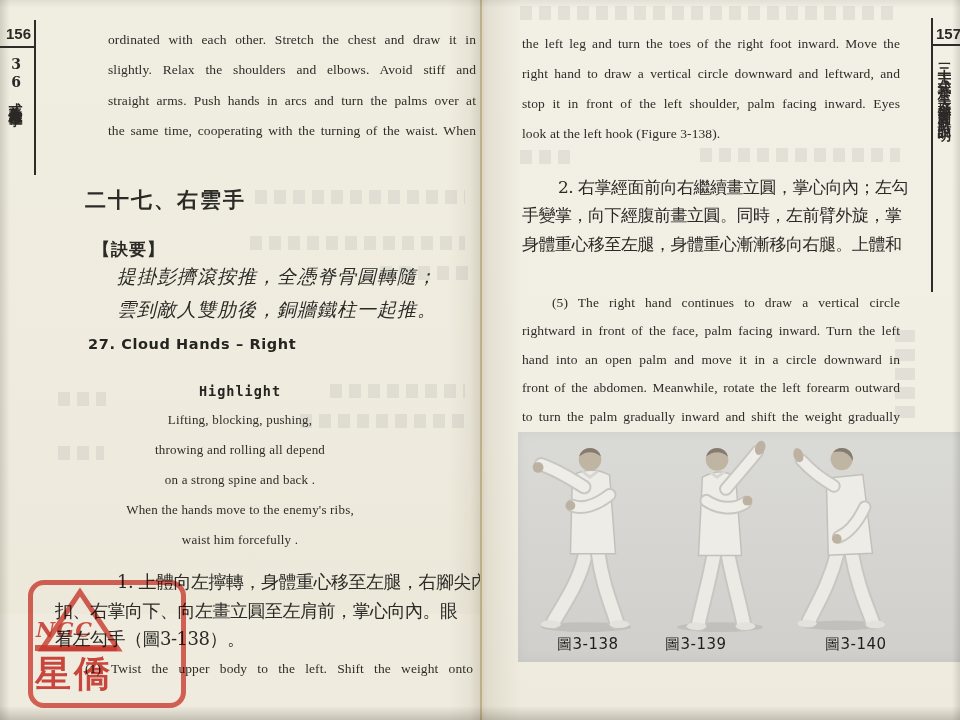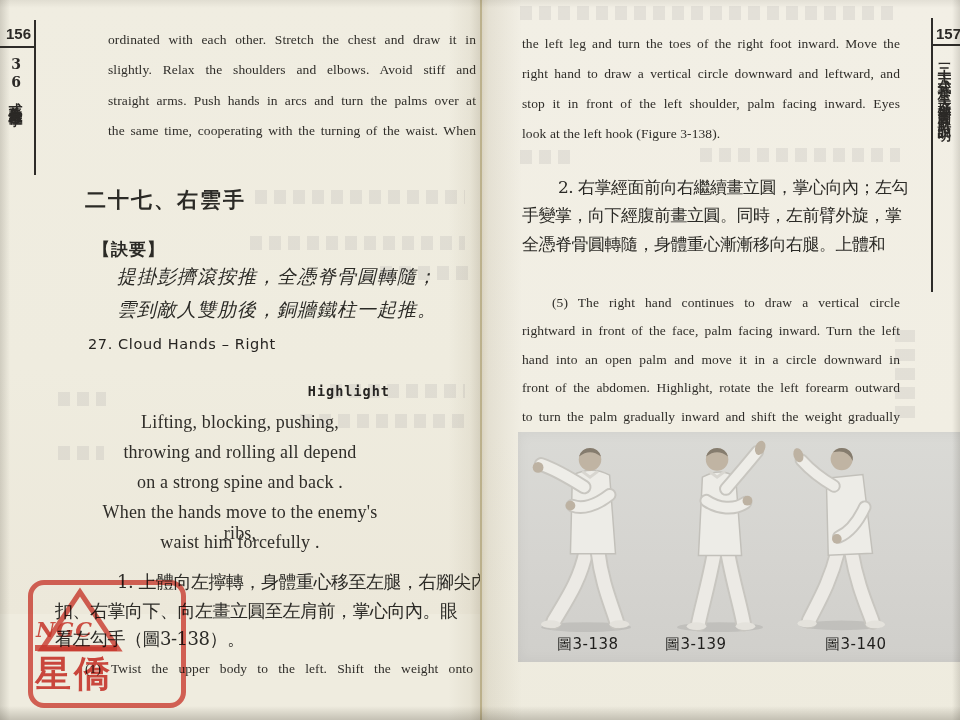--- a/index.html
+++ b/index.html
@@ -34,22 +34,22 @@
   .jl{text-align:justify;text-align-last:justify;}
   .zh{font-family:"DejaVu Serif",serif;color:#2b2a26;white-space:nowrap;}
   .zh-body{font-size:18px;letter-spacing:-0.5px;}
   .zh-body-r{font-size:17px;letter-spacing:-0.5px;}
   .h-zh{font-size:21px;font-weight:bold;letter-spacing:2px;}
   .tips{font-size:17px;font-weight:bold;letter-spacing:1px;}
   .verse{font-size:19px;font-style:italic;letter-spacing:1px;}
   .h-en{font-family:"DejaVu Sans","Liberation Sans",sans-serif;font-size:14.5px;
         letter-spacing:0.6px;color:#262421;}
   .hl-title{font-family:"DejaVu Sans Mono","Liberation Mono",monospace;font-weight:bold;
-        font-size:13.5px;letter-spacing:1px;color:#262421;text-align:right;}
-  .poem{font-size:18px;letter-spacing:0.2px;text-align:center;color:#2f2d29;}
+        font-size:13.5px;letter-spacing:1px;color:#262421;text-align:center;}
+  .poem{font-size:13px;letter-spacing:0.2px;text-align:center;color:#2f2d29;}
   
   #photo{left:518px;top:432px;width:482px;height:230px;
     background:linear-gradient(180deg,#dadad6 0%,#d5d4d0 55%,#d0cfcb 100%);
     box-shadow:inset 0 0 14px rgba(0,0,0,0.05);text-align:center;}
   .cap{position:absolute;top:203px;font-family:"DejaVu Sans","Liberation Sans",sans-serif;
     font-size:15px;color:#1f1e1c;letter-spacing:0.5px;}
   .fig{position:absolute;top:6px;}
   
   #stamp{left:28px;top:580px;width:100px;height:118px;border:5px solid rgba(214,60,50,0.78);
     border-radius:16px;mix-blend-mode:multiply;pointer-events:none;padding-left:48px;}
@@ -81,21 +81,21 @@
     <div class="abs en jl" style="left:108px;top:60px;width:368px;">slightly. Relax the shoulders and elbows. Avoid stiff and</div>
     <div class="abs en jl" style="left:108px;top:91px;width:368px;">straight arms. Push hands in arcs and turn the palms over at</div>
     <div class="abs en jl" style="left:108px;top:121px;width:368px;">the same time, cooperating with the turning of the waist. When</div>
 
     <div class="abs zh h-zh" style="left:85px;top:186px;">二十七、右雲手</div>
 
     <div class="abs zh tips" style="left:93px;top:238px;">【訣要】</div>
     <div class="abs zh verse" style="left:117px;top:264px;">提掛彭擠滾按推，全憑脊骨圓轉隨；</div>
     <div class="abs zh verse" style="left:117px;top:297px;">雲到敵人雙肋後，銅牆鐵柱一起推。</div>
 
-    <div class="abs h-en" style="left:88px;top:336px;">27. Cloud Hands – Right</div>
+    <div class="abs h-en" style="left:88px;top:336px;font-weight:bold;">27. Cloud Hands – Right</div>
 
     <div class="abs hl-title" style="left:90px;top:383px;width:300px;">Highlight</div>
     <div class="abs poem" style="left:90px;top:412px;width:300px;">Lifting, blocking, pushing,</div>
     <div class="abs poem" style="left:90px;top:442px;width:300px;">throwing and rolling all depend</div>
     <div class="abs poem" style="left:90px;top:472px;width:300px;">on a strong spine and back .</div>
     <div class="abs poem" style="left:90px;top:502px;width:300px;">When the hands move to the enemy's ribs,</div>
     <div class="abs poem" style="left:90px;top:532px;width:300px;">waist him forcefully .</div>
 
     <div class="abs zh zh-body" style="left:117px;top:570px;">1. 上體向左擰轉，身體重心移至左腿，右腳尖內</div>
     <div class="abs zh zh-body" style="left:55px;top:599px;">扣、右掌向下、向左畫立圓至左肩前，掌心向內。眼</div>
@@ -119,26 +119,26 @@
     <div class="abs rule" style="left:451px;top:18px;width:2px;height:274px;"></div>
     <div class="abs vtitle" style="left:456px;top:52px;height:242px;font-size:13.5px;letter-spacing:5.5px;">三十六式養生太極拳圖解說明</div>
 
     <div class="abs en jl" style="left:42px;top:34px;width:378px;">the left leg and turn the toes of the right foot inward. Move the</div>
     <div class="abs en jl" style="left:42px;top:64px;width:378px;">right hand to draw a vertical circle downward and leftward, and</div>
     <div class="abs en jl" style="left:42px;top:94px;width:378px;">stop it in front of the left shoulder, palm facing inward. Eyes</div>
     <div class="abs en" style="left:42px;top:124px;width:378px;">look at the left hook (Figure 3-138).</div>
 
     <div class="abs zh zh-body-r" style="left:78px;top:176px;">2. 右掌經面前向右繼續畫立圓，掌心向內；左勾</div>
     <div class="abs zh zh-body-r" style="left:42px;top:204px;">手變掌，向下經腹前畫立圓。同時，左前臂外旋，掌</div>
-    <div class="abs zh zh-body-r" style="left:42px;top:233px;">全憑脊骨圓轉隨，身體重心漸漸移向右腿。上體和</div>
+    <div class="abs zh zh-body-r" style="left:42px;top:233px;">身體重心移至左腿，身體重心漸漸移向右腿。上體和</div>
 
     <div class="abs en jl" style="left:42px;top:293px;width:378px;padding-left:30px;box-sizing:border-box;">(5) The right hand continues to draw a vertical circle</div>
     <div class="abs en jl" style="left:42px;top:321px;width:378px;">rightward in front of the face, palm facing inward. Turn the left</div>
     <div class="abs en jl" style="left:42px;top:350px;width:378px;">hand into an open palm and move it in a circle downward in</div>
-    <div class="abs en jl" style="left:42px;top:378px;width:378px;">front of the abdomen. Highlight, rotate the left forearm outward</div>
+    <div class="abs en jl" style="left:42px;top:378px;width:378px;">front of the abdomen. Meanwhile, rotate the left forearm outward</div>
     <div class="abs en jl" style="left:42px;top:407px;width:378px;">to turn the palm gradually inward and shift the weight gradually</div>
 
     <div class="bleed" style="left:40px;top:6px;width:380px;"></div>
     <div class="bleed" style="left:220px;top:148px;width:200px;"></div>
     <div class="bleed" style="left:40px;top:150px;width:55px;"></div>
     <div class="bleed" style="left:415px;top:330px;width:20px;height:90px;background:repeating-linear-gradient(180deg,#3c3c50 0 12px,transparent 12px 19px);"></div>
   </div>
 
   <div id="photo" class="abs">
 

